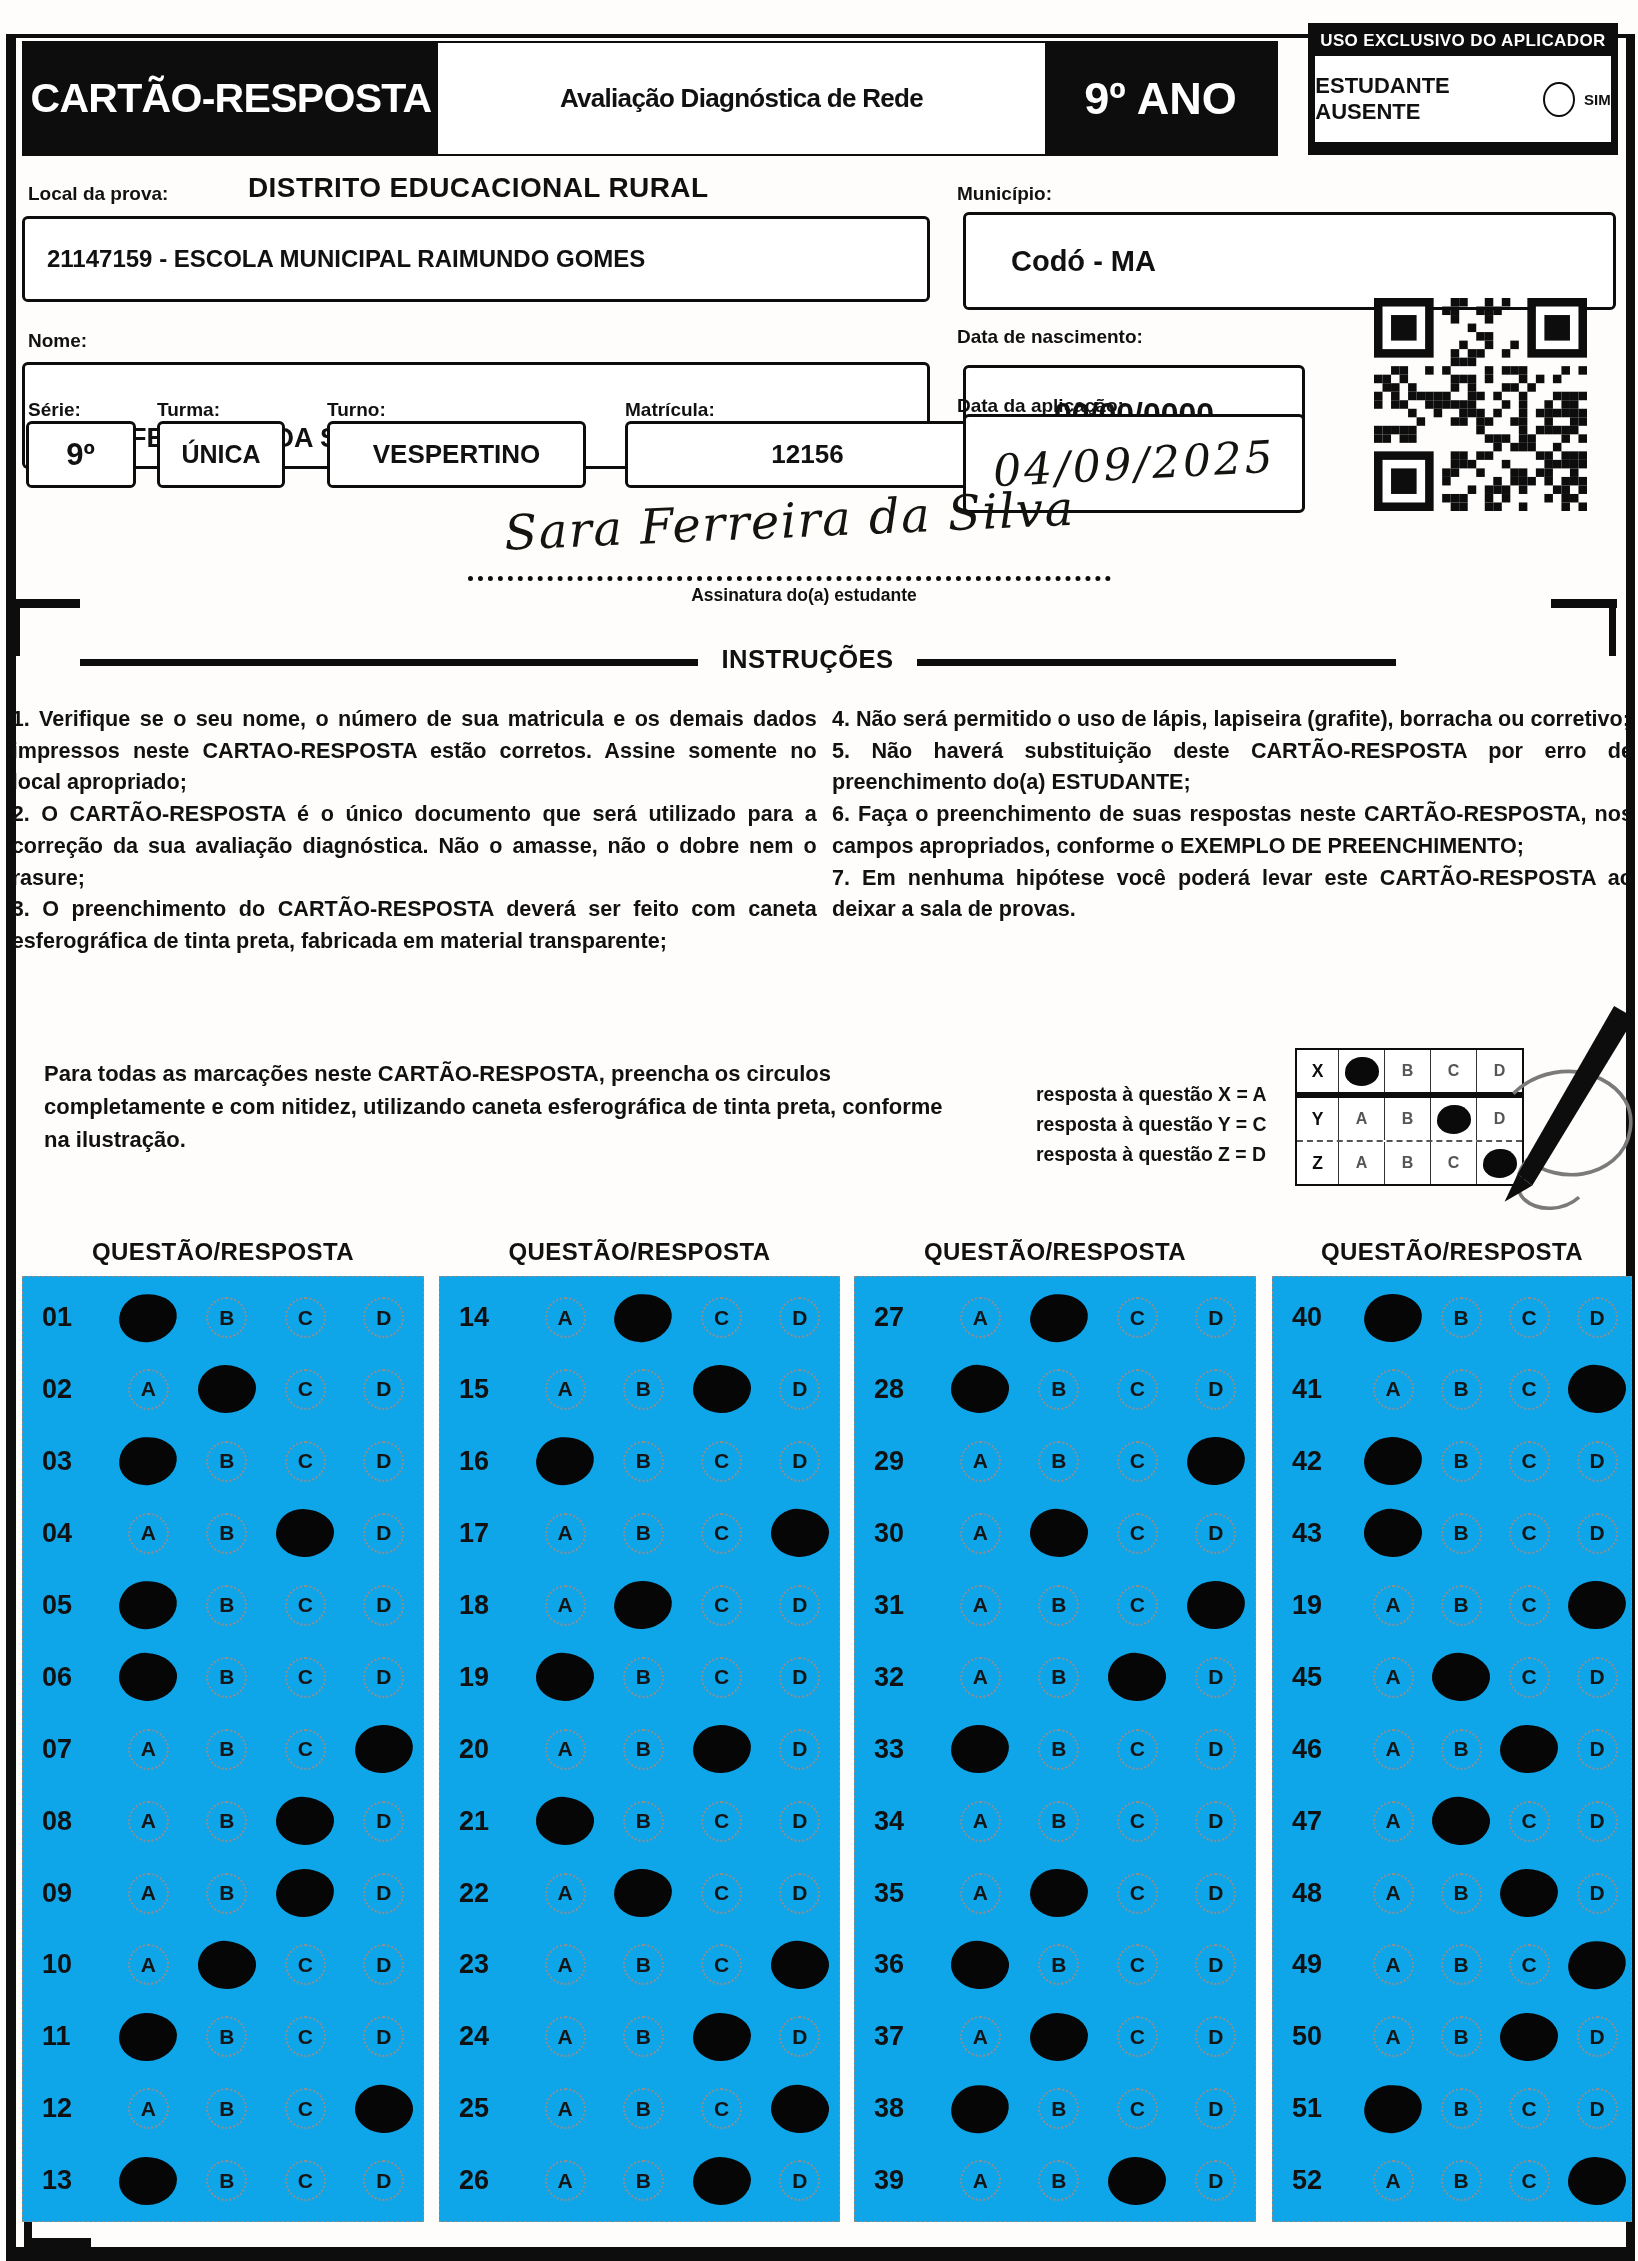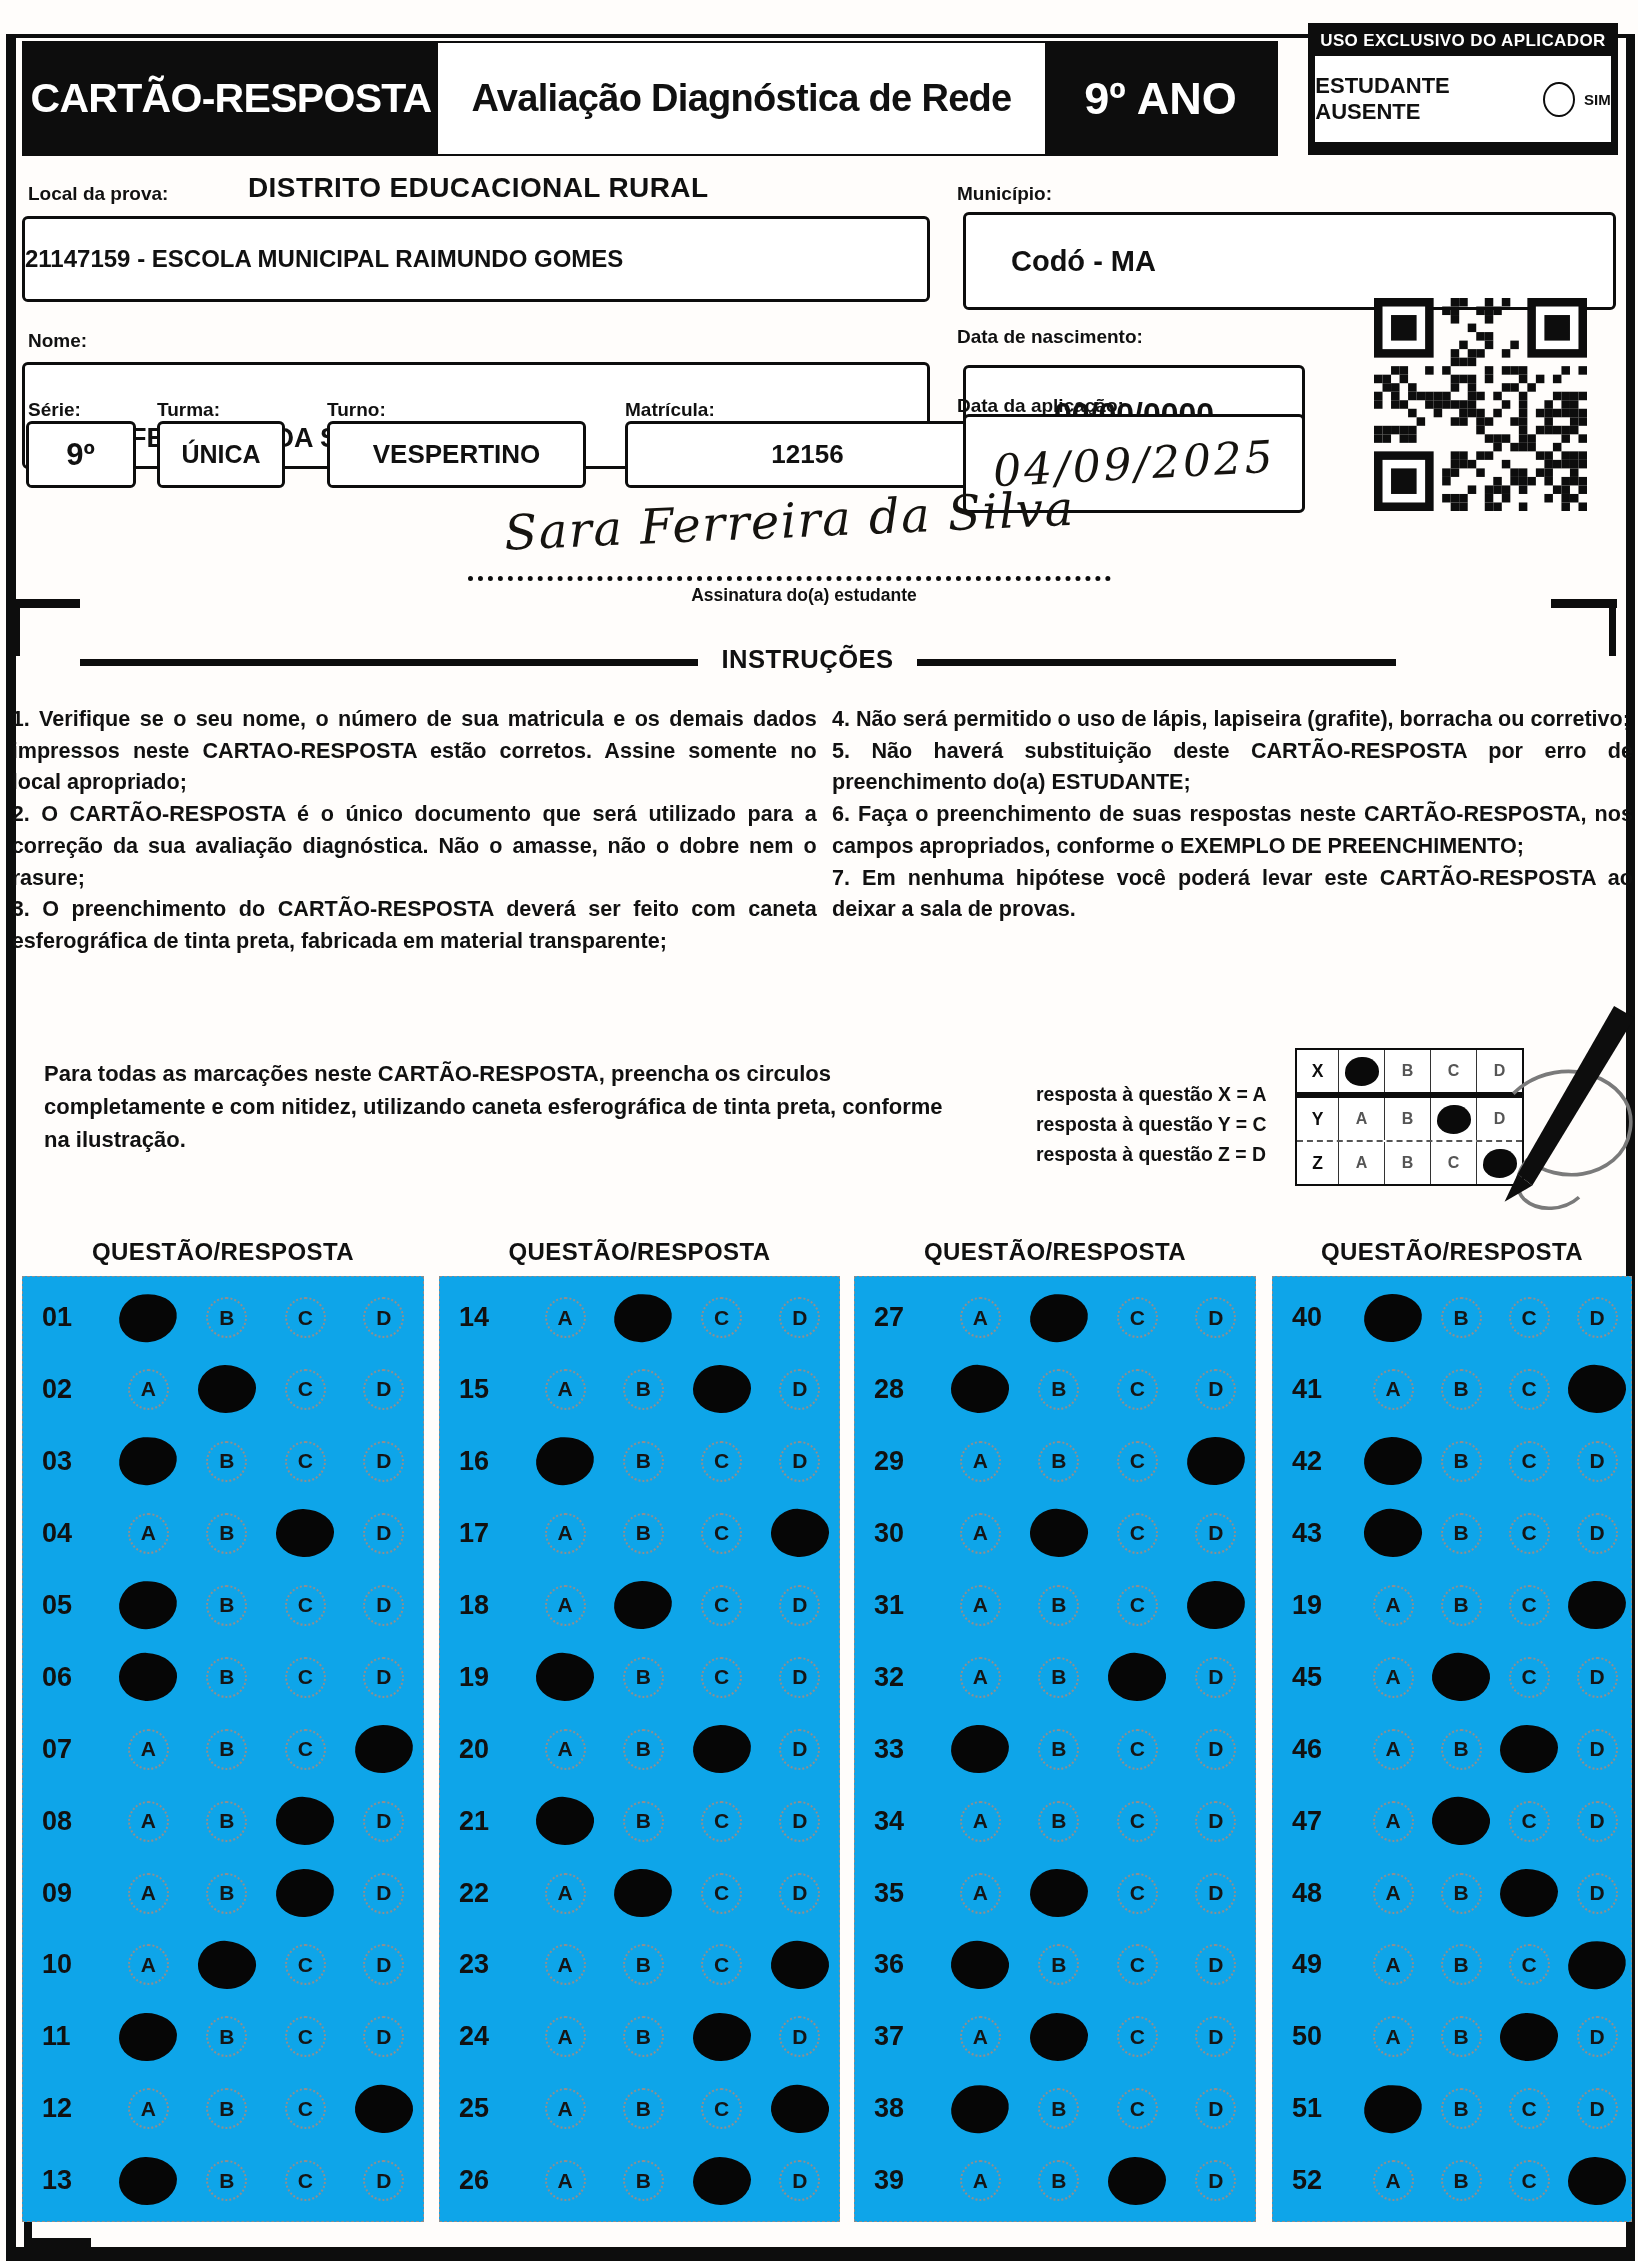--- a/index.html
+++ b/index.html
@@ -6,36 +6,36 @@
   #page{position:relative;width:1639px;height:2261px;background:#fffdfb;overflow:hidden;
         font-family:"Liberation Sans",sans-serif;color:#111;}
   .abs{position:absolute;}
   .bar{position:absolute;background:#0d0d0d;}
 
   
   #header-strip{left:22px;top:41px;width:1252px;height:111px;border:2.9px solid #0d0d0d;display:flex;}
   #title-box{width:414px;background:#0d0d0d;color:#fff;display:flex;align-items:center;justify-content:center;
              font-size:41px;font-weight:700;letter-spacing:-0.7px;}
   #subtitle-box{flex:1;background:#fff;display:flex;align-items:center;justify-content:center;
-             font-size:38px;font-weight:700;letter-spacing:-0.7px;border-radius:11px;}
+             font-size:26px;font-weight:700;letter-spacing:-0.7px;border-radius:11px;}
   #grade-box{width:231px;background:#0d0d0d;color:#fff;display:flex;align-items:center;justify-content:center;
              font-size:45px;font-weight:700;}
   #examiner-box{left:1308px;top:23.4px;width:310px;height:132px;background:#0d0d0d;padding:4.4px 7.3px;box-sizing:border-box;}
   #examiner-title{color:#fff;font-size:17px;font-weight:700;text-align:center;margin-top:2.9px;letter-spacing:0.4px;}
   #absent-box{margin-top:5.8px;height:86px;background:#fff;display:flex;align-items:center;justify-content:center;gap:8.8px;}
   #absent-label{font-size:22px;font-weight:700;}
   #absent-circle{width:31px;height:31px;border:2.2px solid #0d0d0d;border-radius:50%;}
   #absent-option{font-size:15px;font-weight:700;}
 
   
   .lbl{position:absolute;font-size:19px;font-weight:700;}
   .vbox{position:absolute;border:3.7px solid #0d0d0d;border-radius:5.8px;box-sizing:border-box;
         display:flex;align-items:center;font-weight:700;background:#fff;}
   #local-value{position:absolute;left:248px;top:172px;font-size:28px;font-weight:700;letter-spacing:0.4px;}
-  #school-box{left:22px;top:216px;width:908px;height:86px;font-size:24px;}
+  #school-box{left:22px;top:216px;width:908px;height:86px;font-size:24px;padding-left:22px;}
   #municipio-box{left:963px;top:212px;width:653px;height:98px;font-size:29px;padding-left:45px;}
   #nome-box{left:22px;top:362px;width:908px;height:107px;font-size:27px;padding-left:22px;align-items:flex-end;padding-bottom:11.7px;}
   #nascimento-box{left:963px;top:365px;width:342px;height:98px;font-size:32px;justify-content:center;}
   #serie-box{left:25.6px;top:421px;width:110px;height:67px;font-size:31px;justify-content:center;}
   #turma-box{left:157px;top:421px;width:128px;height:67px;font-size:25px;justify-content:center;}
   #turno-box{left:327px;top:421px;width:259px;height:67px;font-size:26px;justify-content:center;}
   #matricula-box{left:625px;top:421px;width:365px;height:67px;font-size:26px;justify-content:center;}
   #aplicacao-box{left:963px;top:414px;width:342px;height:99px;justify-content:center;overflow:visible;}
   .script{font-family:"DejaVu Serif",serif;font-style:italic;color:#15130f;}
   #aplicacao-value{font-size:44px;transform:rotate(-3deg);font-weight:400;letter-spacing:2.9px;}

